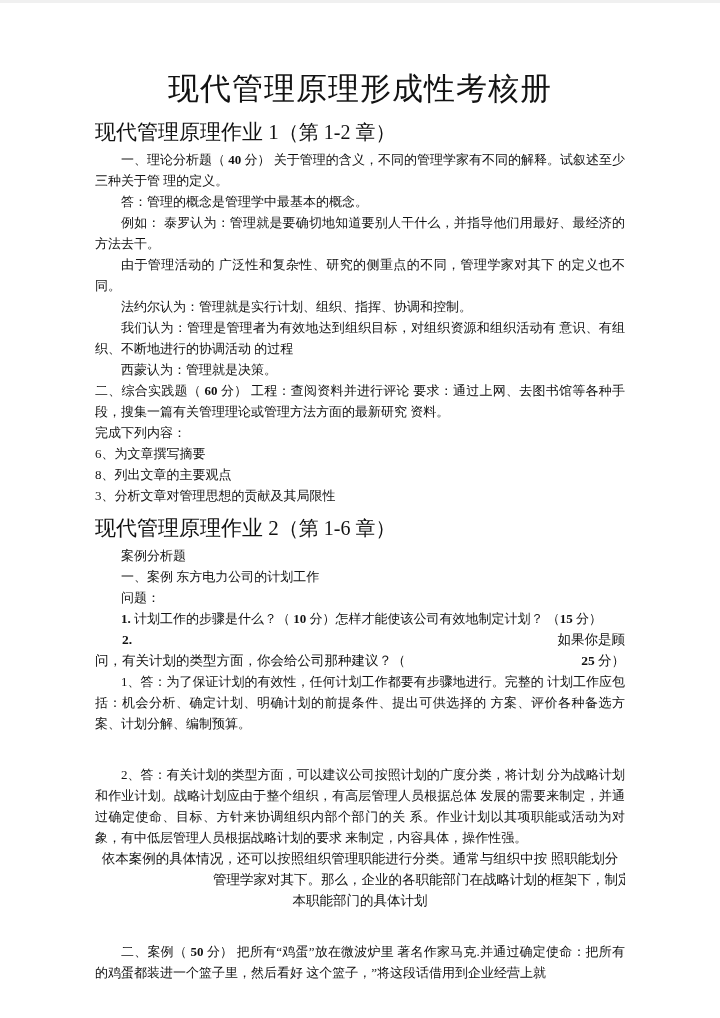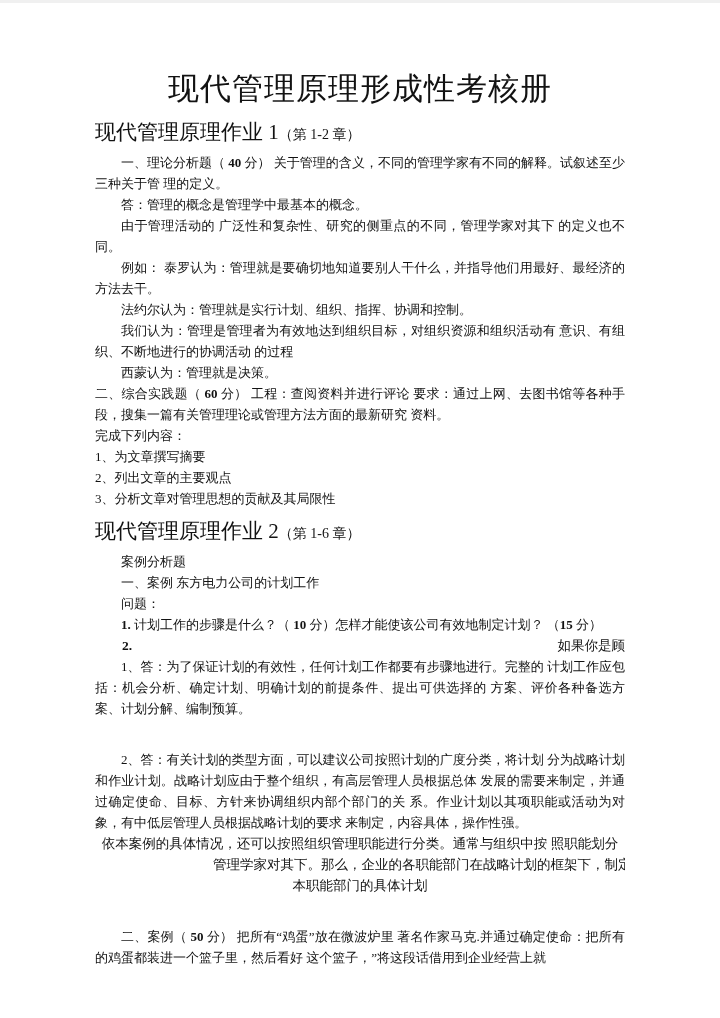--- a/index.html
+++ b/index.html
@@ -23,21 +23,21 @@
     white-space:nowrap;
   }
   .section-heading {
     font-size:21px;
     font-weight:400;
     line-height:26px;
     margin-top:9px;
     margin-bottom:4px;
     white-space:nowrap;
   }
-  .heading-sub { font-size:14px; }
+  .heading-sub { font-size:20px; }
   .para {
     font-size:13px;
     line-height:21px;
     text-align:justify;
     text-justify:inter-ideograph;
   }
   .indent { text-indent:2em; }
   .bold { font-weight:bold; }
   .flex-line {
     display:flex;
@@ -65,46 +65,50 @@
 <div class="page">
 
   <h1 class="doc-title">现代管理原理形成性考核册</h1>
 
   <section>
     <h2 class="section-heading"><span>现代管理原理作业 1</span><span class="heading-sub">（第 1-2 章）</span></h2>
 
     <p class="para indent"><span>一、理论分析题（ </span><span class="bold">40</span><span> 分）  关于管理的含义，不同的管理学家有不同的解释。试叙述至少三种关于管 理的定义。</span></p>
 
     <p class="para indent">答：管理的概念是管理学中最基本的概念。</p>
+    <p class="para indent">例如： 泰罗认为：管理就是要确切地知道要别人干什么，并指导他们用最好、最经济的方法去干。</p>
     <p class="para indent">由于管理活动的 广泛性和复杂性、研究的侧重点的不同，管理学家对其下 的定义也不同。</p>
-    <p class="para indent">例如： 泰罗认为：管理就是要确切地知道要别人干什么，并指导他们用最好、最经济的方法去干。</p>
     <p class="para indent">法约尔认为：管理就是实行计划、组织、指挥、协调和控制。</p>
     <p class="para indent">我们认为：管理是管理者为有效地达到组织目标，对组织资源和组织活动有 意识、有组织、不断地进行的协调活动 的过程</p>
     <p class="para indent">西蒙认为：管理就是决策。</p>
 
     <p class="para"><span>二、综合实践题（ </span><span class="bold">60</span><span> 分） 工程：查阅资料并进行评论 要求：通过上网、去图书馆等各种手段，搜集一篇有关管理理论或管理方法方面的最新研究 资料。</span></p>
 
     <p class="para">完成下列内容：</p>
-    <p class="para">1、为文章撰写摘要</p>
-    <p class="para">2、列出文章的主要观点</p>
+    <p class="para">6、为文章撰写摘要</p>
+    <p class="para">8、列出文章的主要观点</p>
     <p class="para">3、分析文章对管理思想的贡献及其局限性</p>
   </section>
 
   <section>
     <h2 class="section-heading"><span>现代管理原理作业 2</span><span class="heading-sub">（第 1-6 章）</span></h2>
 
     <p class="para indent">案例分析题</p>
     <p class="para indent">一、案例 东方电力公司的计划工作</p>
     <p class="para indent">问题：</p>
 
     <p class="para indent"><span class="bold">1.</span><span>  计划工作的步骤是什么？（ </span><span class="bold">10</span><span> 分）怎样才能使该公司有效地制定计划？ （</span><span class="bold">15</span><span> 分）</span></p>
 
     <div class="flex-line pad-indent">
       <span class="bold left-part">2.</span>
       <span>如果你是顾</span>
+    </div>
+    <div class="flex-line">
+      <span class="left-part">问，有关计划的类型方面，你会给公司那种建议？（</span>
+      <span><span class="bold">25</span><span> 分）</span></span>
     </div>
 
     <p class="para indent">1、答：为了保证计划的有效性，任何计划工作都要有步骤地进行。完整的 计划工作应包括：机会分析、确定计划、明确计划的前提条件、提出可供选择的 方案、评价各种备选方案、计划分解、编制预算。</p>
 
     <div class="spacer"></div>
 
     <p class="para indent">2、答：有关计划的类型方面，可以建议公司按照计划的广度分类，将计划 分为战略计划和作业计划。战略计划应由于整个组织，有高层管理人员根据总体 发展的需要来制定，并通过确定使命、目标、方针来协调组织内部个部门的关 系。作业计划以其项职能或活动为对象，有中低层管理人员根据战略计划的要求 来制定，内容具体，操作性强。</p>
     <div class="line">依本案例的具体情况，还可以按照组织管理职能进行分类。通常与组织中按 照职能划分</div>
     <div class="line line-deep">管理学家对其下。那么，企业的各职能部门在战略计划的框架下，制定</div>
     <div class="line">本职能部门的具体计划</div>

